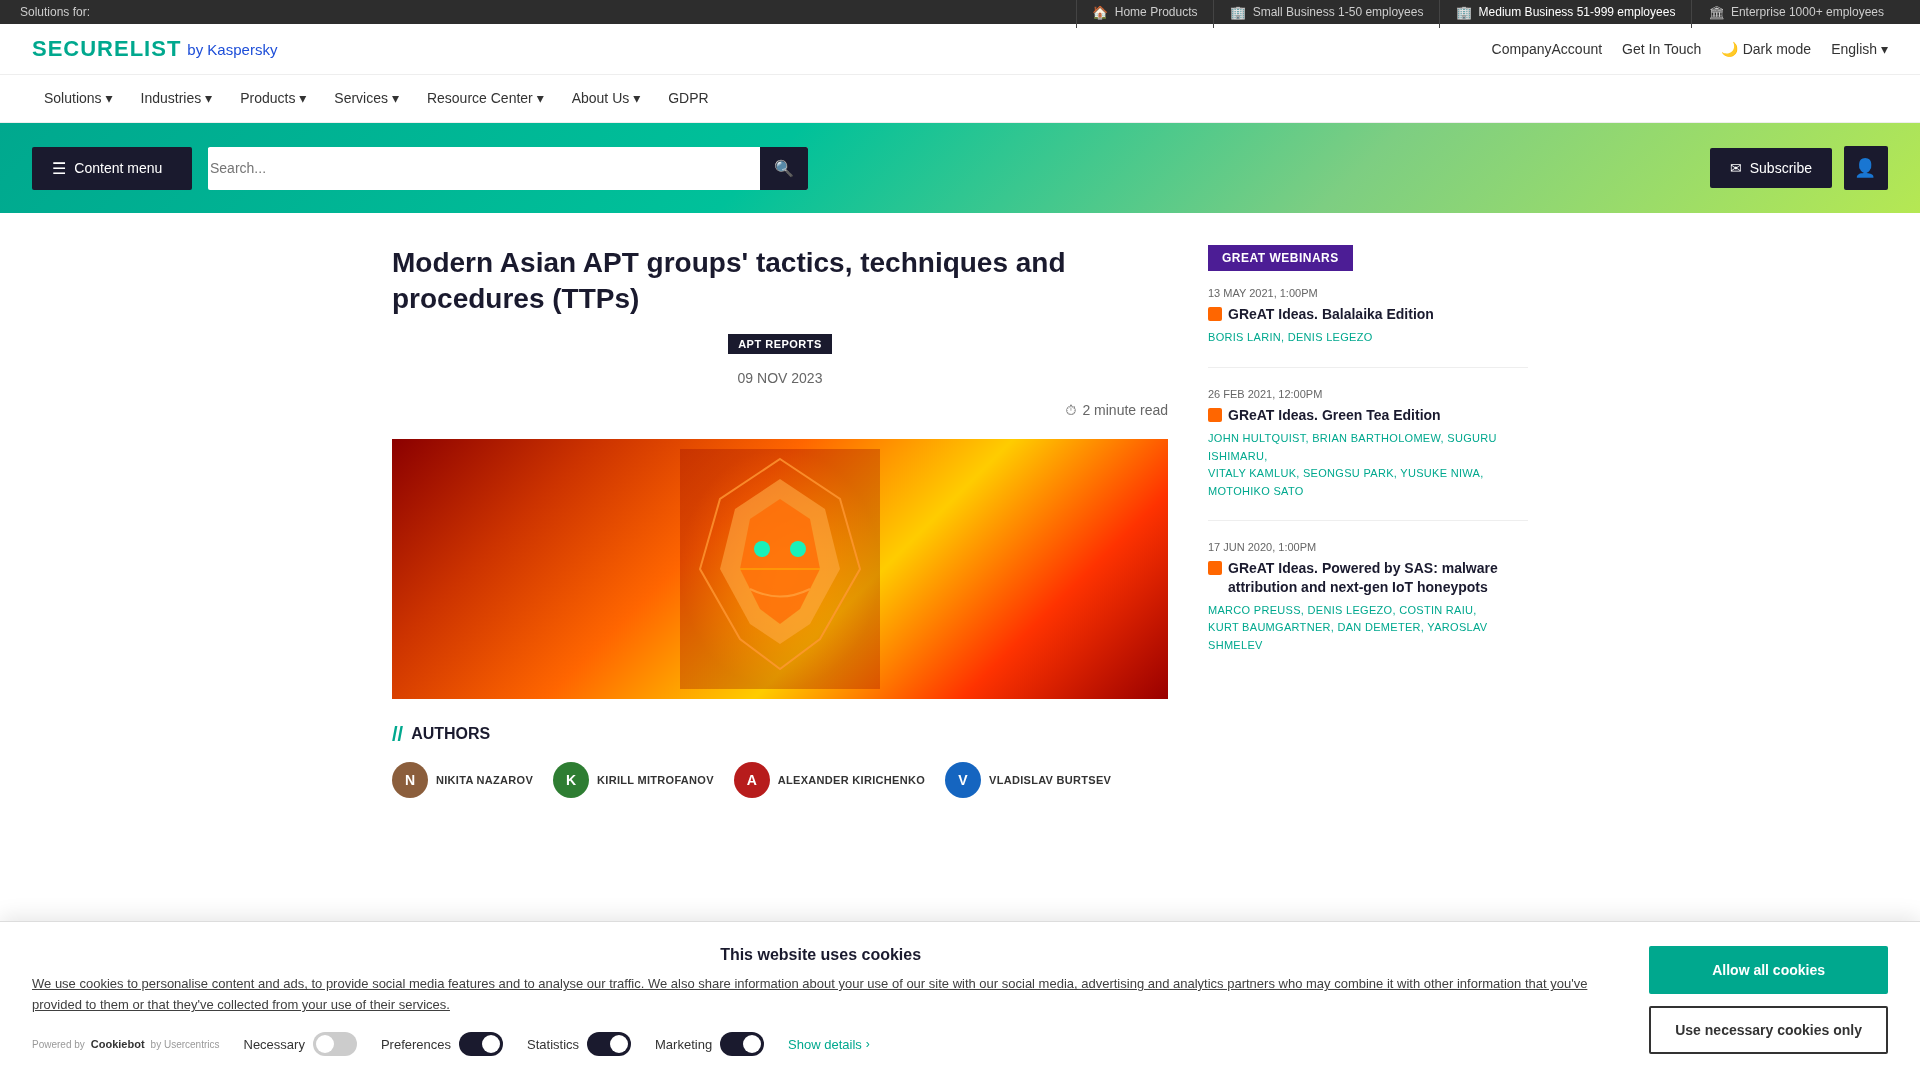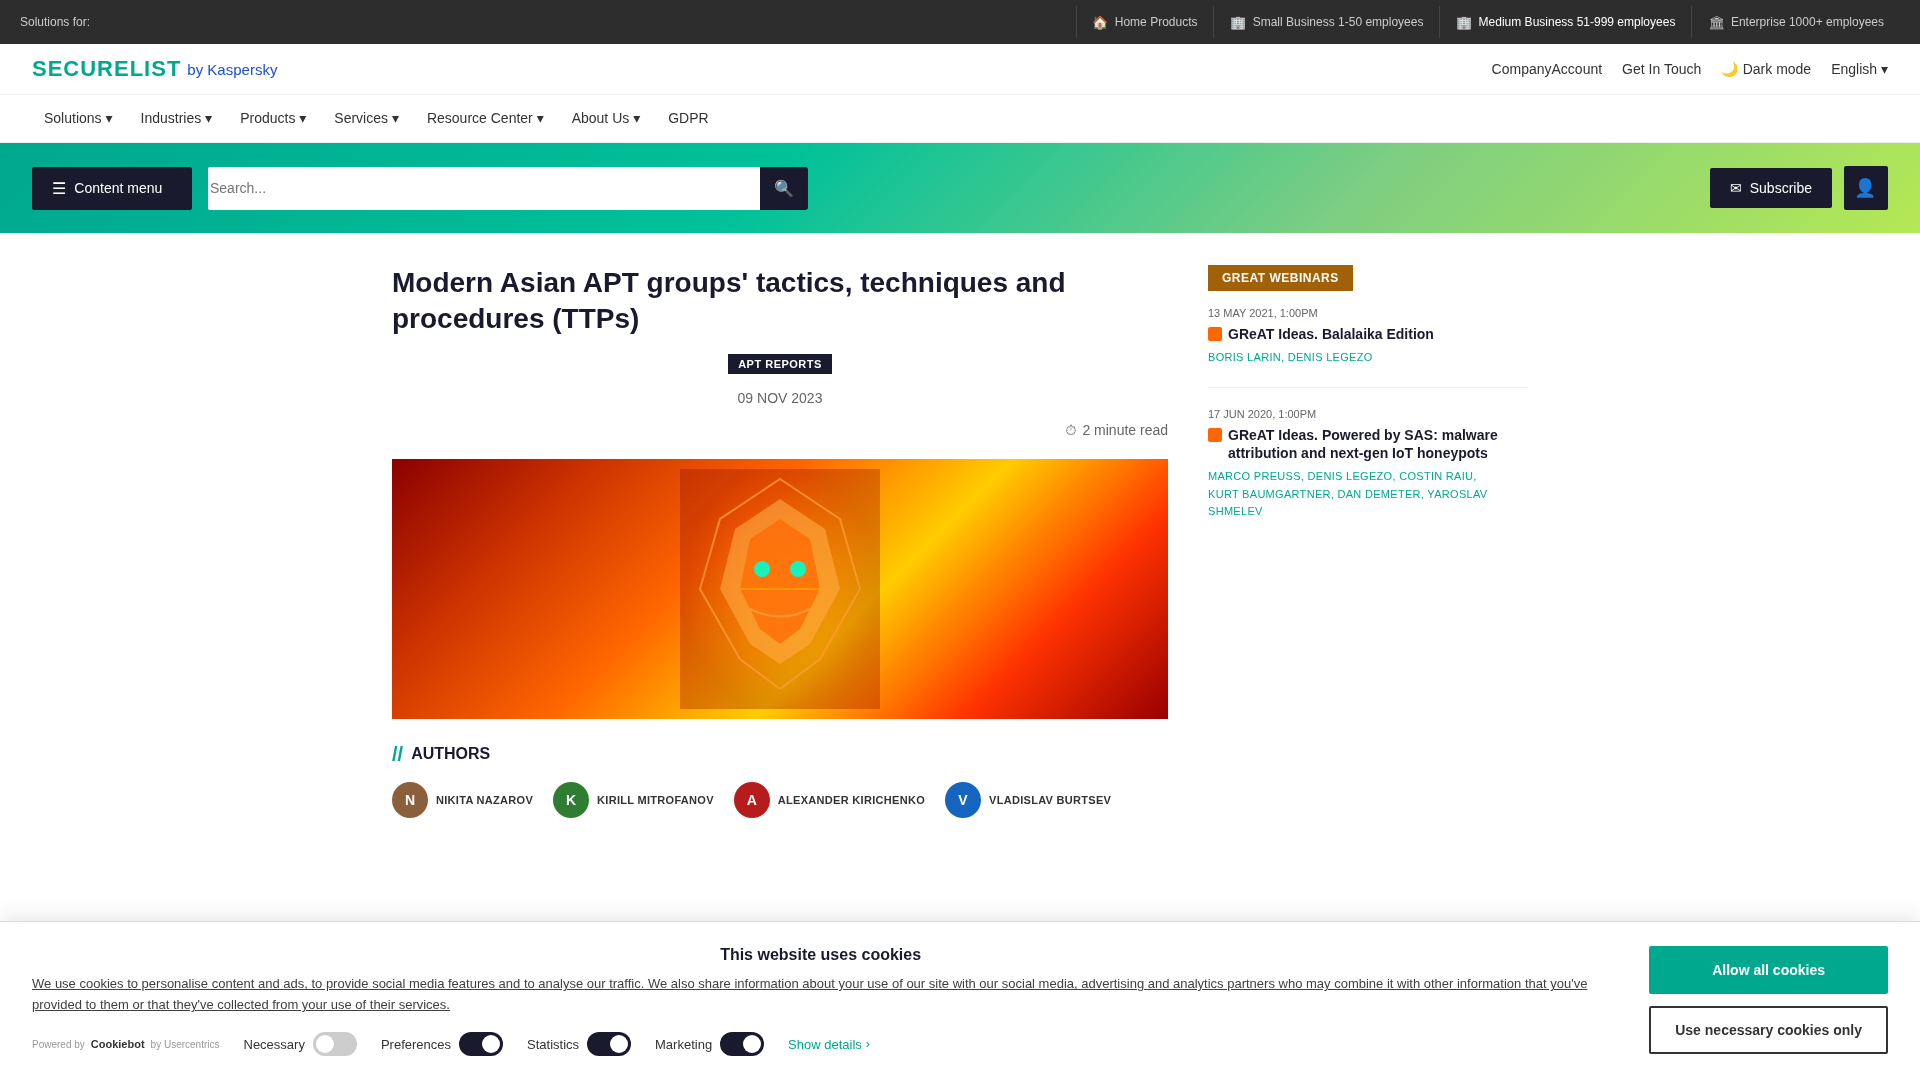--- a/index.html
+++ b/index.html
@@ -6,21 +6,21 @@
     body { font-family: Arial, sans-serif; font-size: 14px; color: #333; background: #fff; overflow-x: hidden; }
 
     
     .top-bar {
       background: #2d2d2d;
       color: #ccc;
       font-size: 12px;
       display: flex;
       align-items: center;
       padding: 0 20px;
-      height: 44px;
+      height: 24px;
       gap: 24px;
     }
     .top-bar-links { display: flex; gap: 0; margin-left: auto; }
     .top-bar-link {
       color: #ccc;
       text-decoration: none;
       padding: 0 16px;
       height: 32px;
       display: flex;
       align-items: center;
@@ -219,21 +219,21 @@
       justify-content: center;
       font-size: 14px;
       font-weight: bold;
       color: #fff;
       flex-shrink: 0;
     }
     .author-name { font-size: 11px; font-weight: 600; color: #333; text-transform: uppercase; letter-spacing: 0.3px; }
 
     
     .sidebar-badge {
-      background: #a16207;
+      background: #4c1d95;
       color: #fff;
       padding: 6px 14px;
       font-size: 12px;
       font-weight: 700;
       letter-spacing: 0.5px;
       display: inline-block;
       margin-bottom: 16px;
     }
     .webinar-item { margin-bottom: 20px; padding-bottom: 20px; border-bottom: 1px solid #eee; }
     .webinar-item:last-child { border-bottom: none; }
@@ -485,20 +485,30 @@
 
     <div class="webinar-item">
       <div class="webinar-date">13 MAY 2021, 1:00PM</div>
       <div class="webinar-title-row">
         <div class="webinar-indicator" style="background:#FF6600;"></div>
         <span class="webinar-title">GReAT Ideas. Balalaika Edition</span>
       </div>
       <div class="webinar-authors">BORIS LARIN,  DENIS LEGEZO</div>
     </div>
 
+    <div class="webinar-item">
+      <div class="webinar-date">26 FEB 2021, 12:00PM</div>
+      <div class="webinar-title-row">
+        <div class="webinar-indicator" style="background:#FF6600;"></div>
+        <span class="webinar-title">GReAT Ideas. Green Tea Edition</span>
+      </div>
+      <div class="webinar-authors" style="white-space:pre-line;">JOHN HULTQUIST,  BRIAN BARTHOLOMEW,  SUGURU ISHIMARU,
+VITALY KAMLUK,  SEONGSU PARK,  YUSUKE NIWA,
+MOTOHIKO SATO</div>
+    </div>
 
     <div class="webinar-item">
       <div class="webinar-date">17 JUN 2020, 1:00PM</div>
       <div class="webinar-title-row">
         <div class="webinar-indicator" style="background:#FF6600;"></div>
         <span class="webinar-title">GReAT Ideas. Powered by SAS: malware attribution and next-gen IoT honeypots</span>
       </div>
       <div class="webinar-authors" style="white-space:pre-line;">MARCO PREUSS,  DENIS LEGEZO,  COSTIN RAIU,
 KURT BAUMGARTNER,  DAN DEMETER,  YAROSLAV SHMELEV</div>
     </div>

